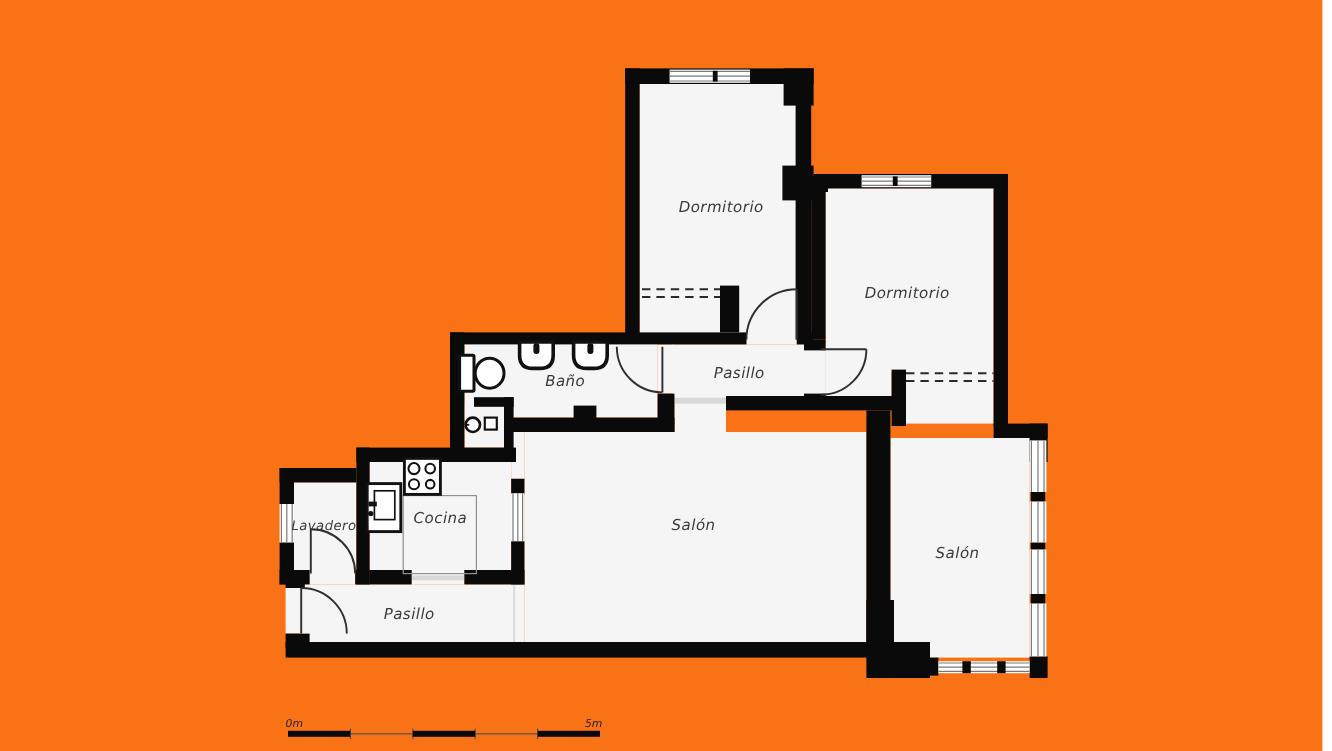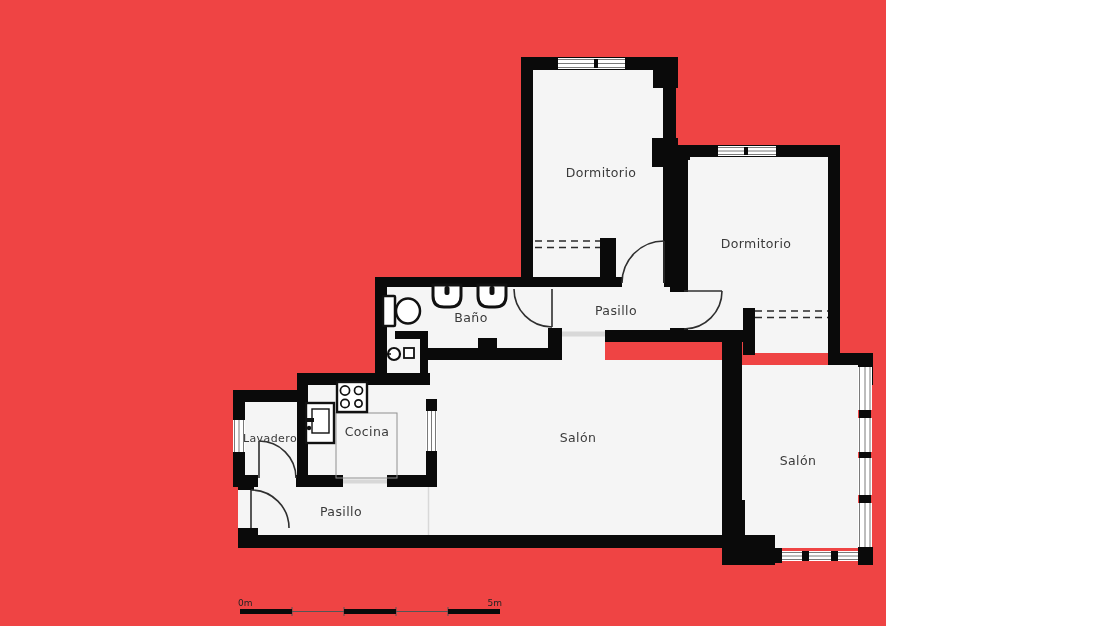--- a/index.html
+++ b/index.html
@@ -1,16 +1,16 @@
 <!DOCTYPE html>
 <html><head>
 <meta charset="utf-8">
 <style>
   html,body{margin:0;padding:0;background:#ffffff;}
-  #stage{position:relative;width:886px;height:626px;background:#ef4444;overflow:hidden;}
+  #stage{position:relative;width:1102px;height:626px;background:#f97316;overflow:hidden;font-style:italic;}
   svg{position:absolute;left:0;top:0;}
   .room-label{font-family:"DejaVu Sans","Liberation Sans",sans-serif;fill:#3a3a3a;font-size:12.5px;letter-spacing:.4px;}
   .small-label{font-size:11px;}
   .scale-label{font-family:"DejaVu Sans","Liberation Sans",sans-serif;fill:#222;font-size:9px;}
   .wall{fill:#0a0a0a;}
   .floor{fill:#f5f5f5;}
   .winline{stroke:#7a7a7a;stroke-width:1;}
   .doorline{stroke:#2f2f2f;stroke-width:1.6;fill:none;}
   .dash{stroke:#2a2a2a;stroke-width:1.6;stroke-dasharray:7 5;fill:none;}
   .passage{stroke:#d8d8d8;}

